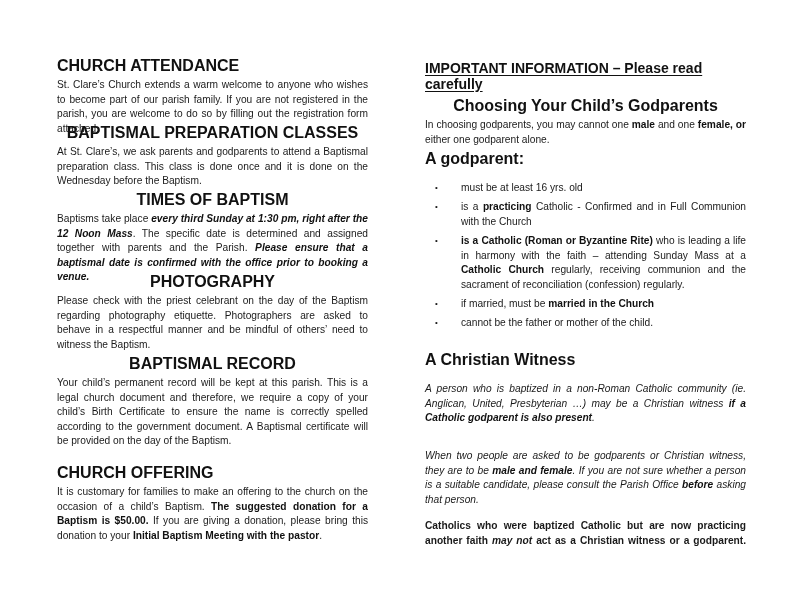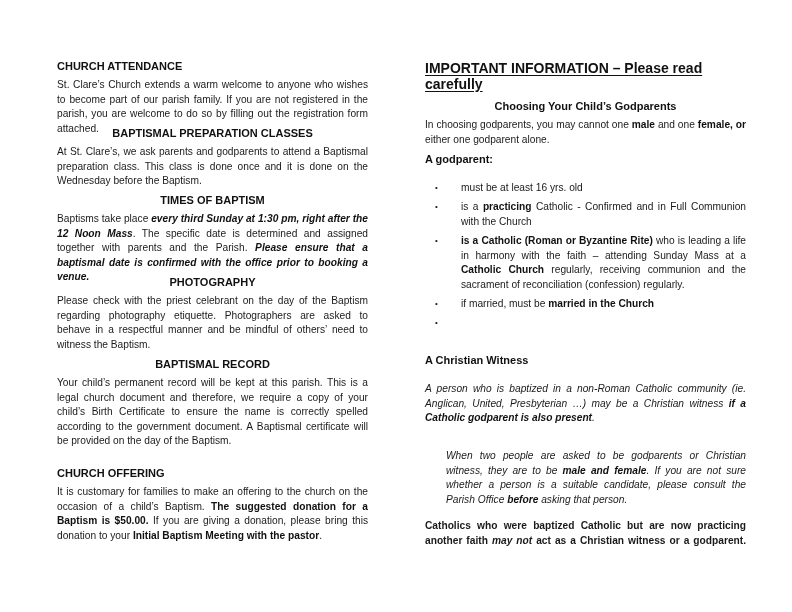--- a/index.html
+++ b/index.html
@@ -5,21 +5,21 @@
   html, body { margin: 0; padding: 0; background: #ffffff; }
   body {
     width: 792px; height: 612px; position: relative; overflow: hidden;
     font-family: "Liberation Sans", sans-serif; color: #1a1a1a;
     font-size: 10.2px; line-height: 14.6px;
   }
   .col { position: absolute; top: 0; }
   .left { left: 57px; width: 311px; }
   .right { left: 425px; width: 321px; }
   .abs { position: absolute; left: 0; right: 0; }
-  h2 { margin: 0; font-size: 11px; font-weight: bold; line-height: 14px; color: #111; }
+  h2 { margin: 0; font-size: 16px; font-weight: bold; line-height: 14px; color: #111; }
   h2.u { text-underline-offset: 1.5px; text-align: center; }
   h1 { margin: 0; font-size: 14px; font-weight: bold; text-decoration: underline; text-underline-offset: 2px; line-height: 16px; color: #111; }
   p { margin: 0; text-align: justify; }
   b { font-weight: bold; color: #111; }
   .bi { font-weight: bold; font-style: italic; color: #111; }
   i { font-style: italic; }
   .ul { }
   ul.bul { list-style: none; margin: 0; padding: 0; position: absolute; left: 0; right: 0; }
   ul.bul li { position: relative; padding-left: 36px; text-align: justify; }
   ul.bul li .dot { position: absolute; left: 10px; top: 0; font-size: 8px; }
@@ -69,23 +69,24 @@
     <li style="position:absolute; top:53px; left:0; right:0;">
       <span class="dot">•</span>
       <b>is a Catholic (Roman or Byzantine Rite)</b><span> who is leading a life in harmony with the faith – attending Sunday Mass at a </span><b>Catholic Church</b><span> regularly, receiving communion  and the sacrament of reconciliation (confession) regularly.</span>
     </li>
     <li style="position:absolute; top:116px; left:0; right:0;">
       <span class="dot">•</span>
       <span>if married, must be </span><b class="ul">married in the Church</b>
     </li>
     <li style="position:absolute; top:135px; left:0; right:0;">
       <span class="dot">•</span>
+      <span>cannot be the father or mother of the child.</span>
     </li>
   </ul>
 
   <h2 class="abs" style="top:353px">A Christian Witness</h2>
 
   <p class="abs" style="top:382px"><i>A person who is baptized in a non-Roman Catholic community  (ie. Anglican, United, Presbyterian …) may be a Christian witness </i><span class="bi ul">if a Catholic godparent is also present</span><i>.</i></p>
 
-  <p class="abs" style="top:449px; font-style:italic;margin-left:21px;"><span>When two people are asked to be godparents or Christian witness, they are to be </span><span class="bi">male and female</span><span>. If you are not sure whether a person is a suitable candidate, please consult the Parish Office </span><span class="bi ul">before</span><span> asking that person.</span></p>
+  <p class="abs" style="top:449px; font-style:italic;"><span>When two people are asked to be godparents or Christian witness, they are to be </span><span class="bi">male and female</span><span>. If you are not sure whether a person is a suitable candidate, please consult the Parish Office </span><span class="bi ul">before</span><span> asking that person.</span></p>
 
   <p class="abs ul" style="top:519px; font-weight:bold; text-align-last:justify;"><span>Catholics who were baptized Catholic but are now practicing another faith </span><i>may not</i><span> act as a Christian witness or a godparent.</span></p>
 </div>
 
 </body></html>

